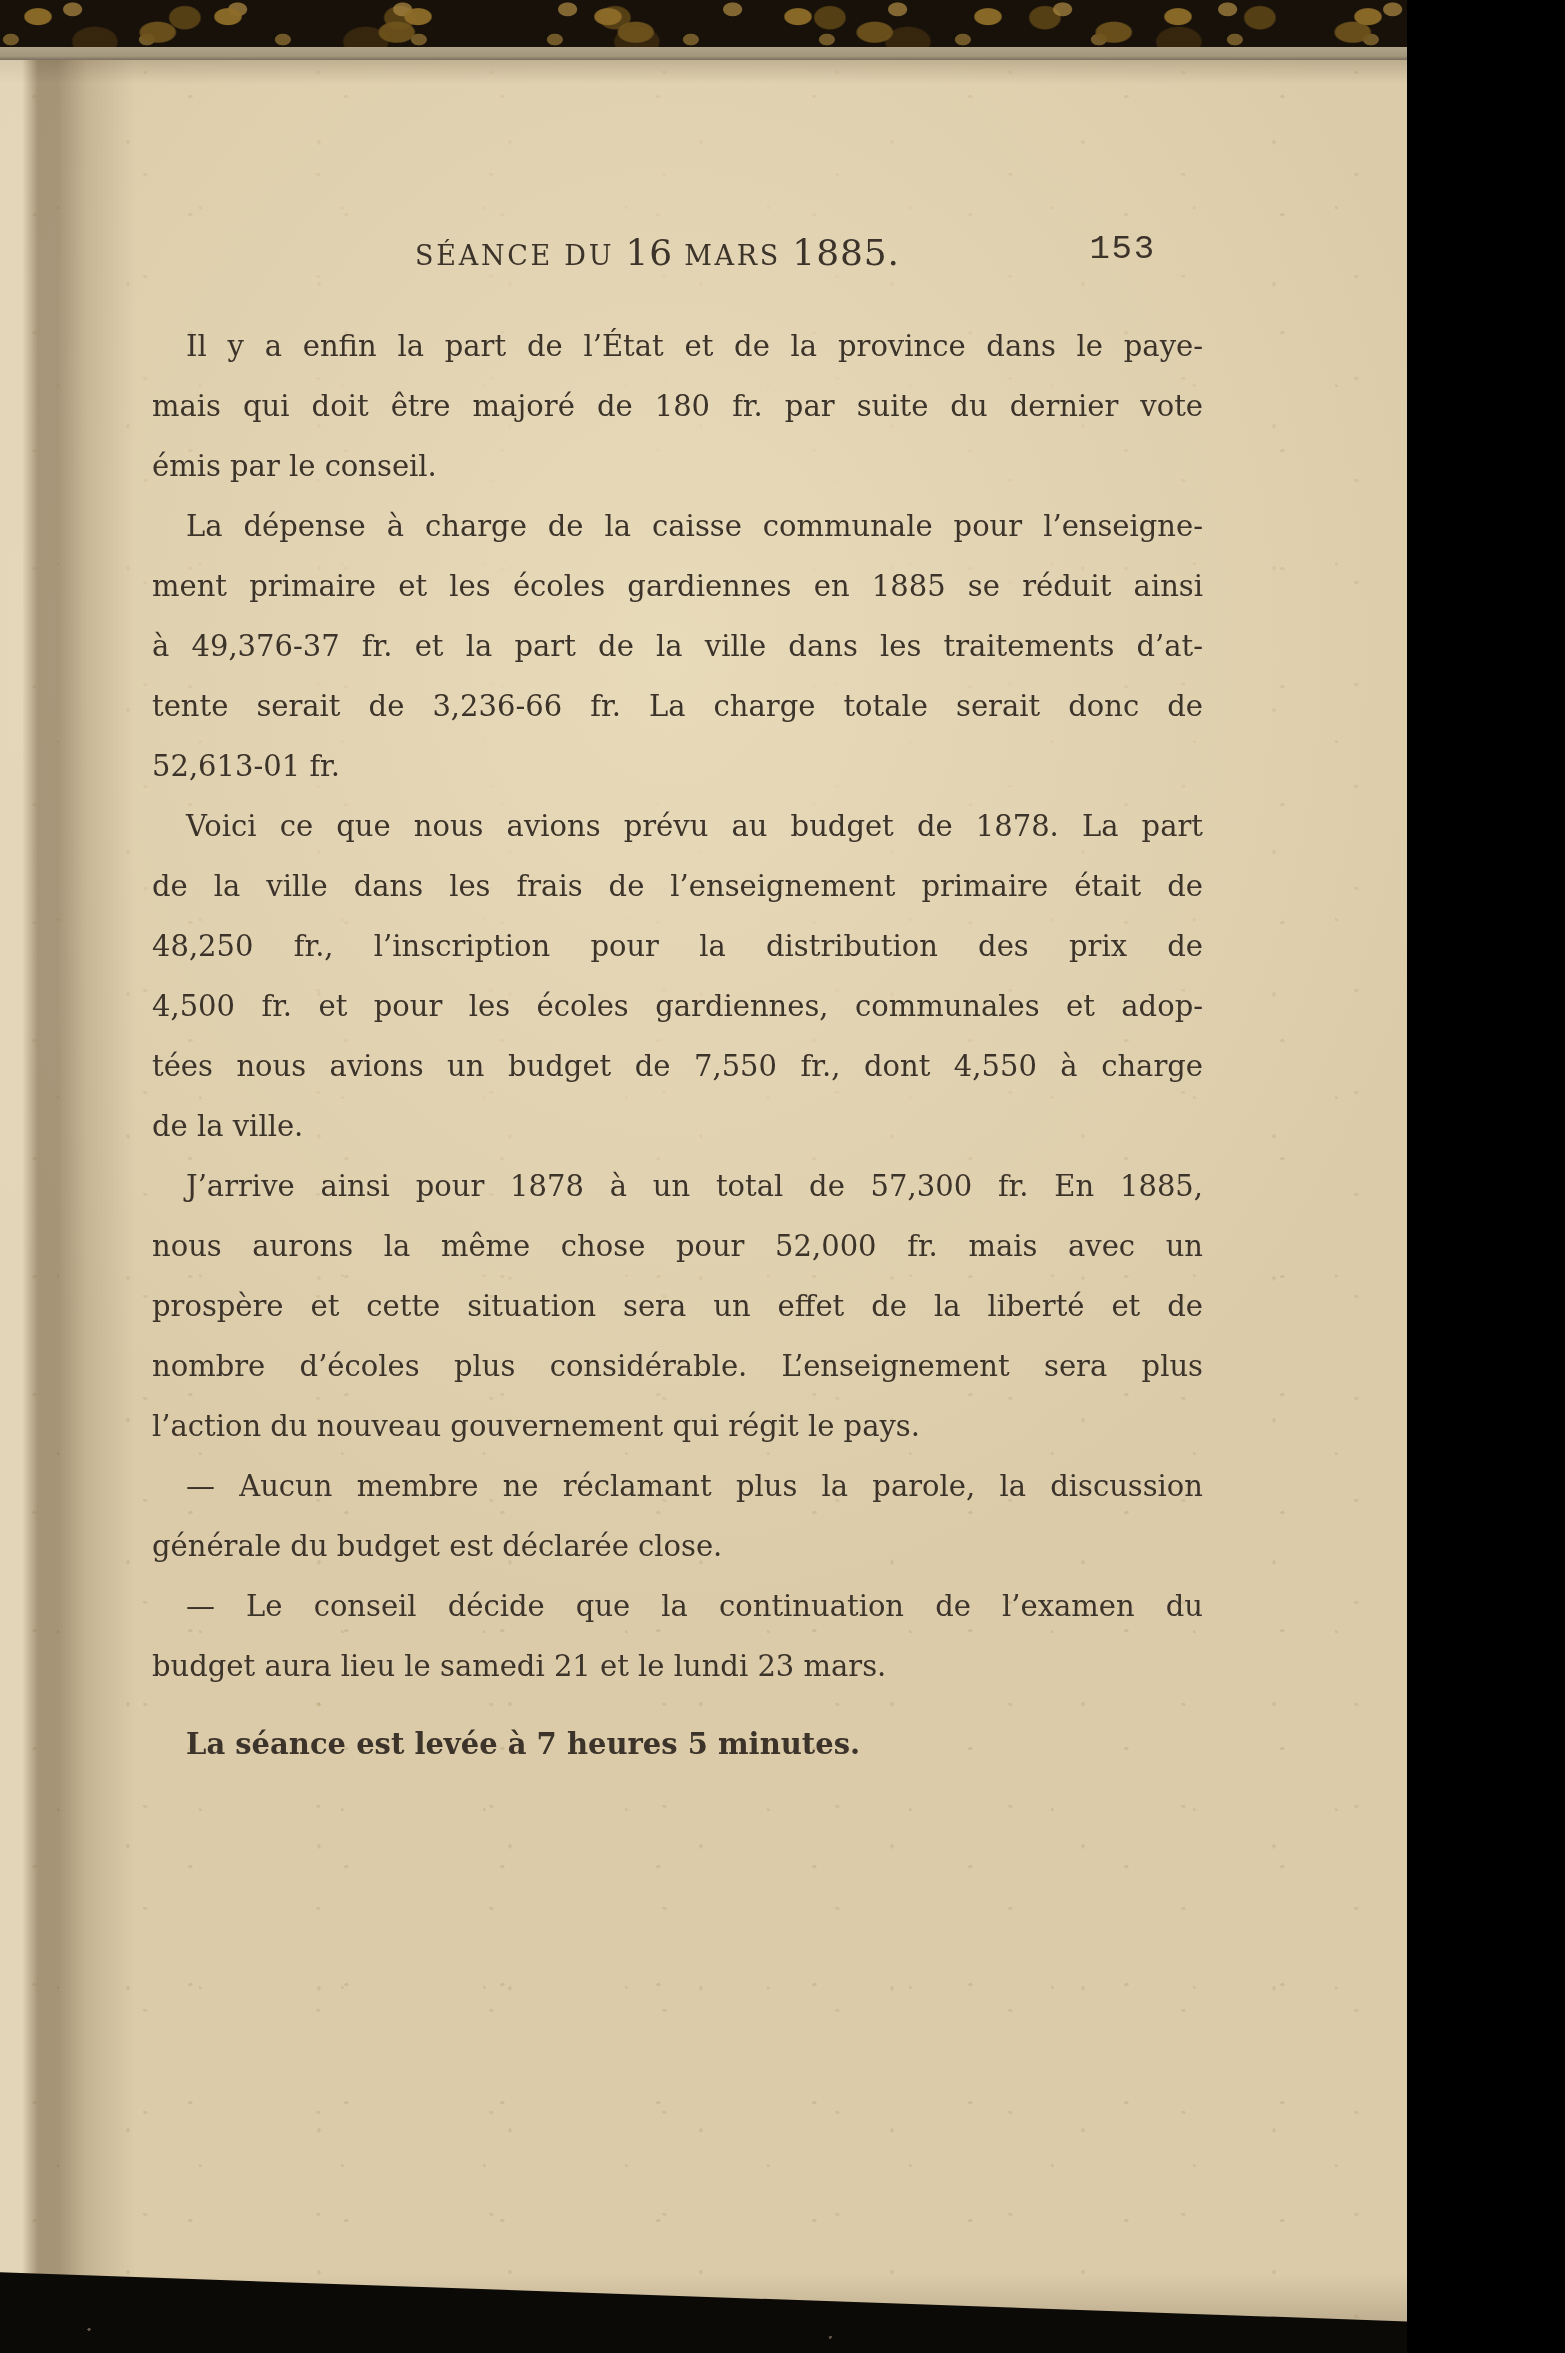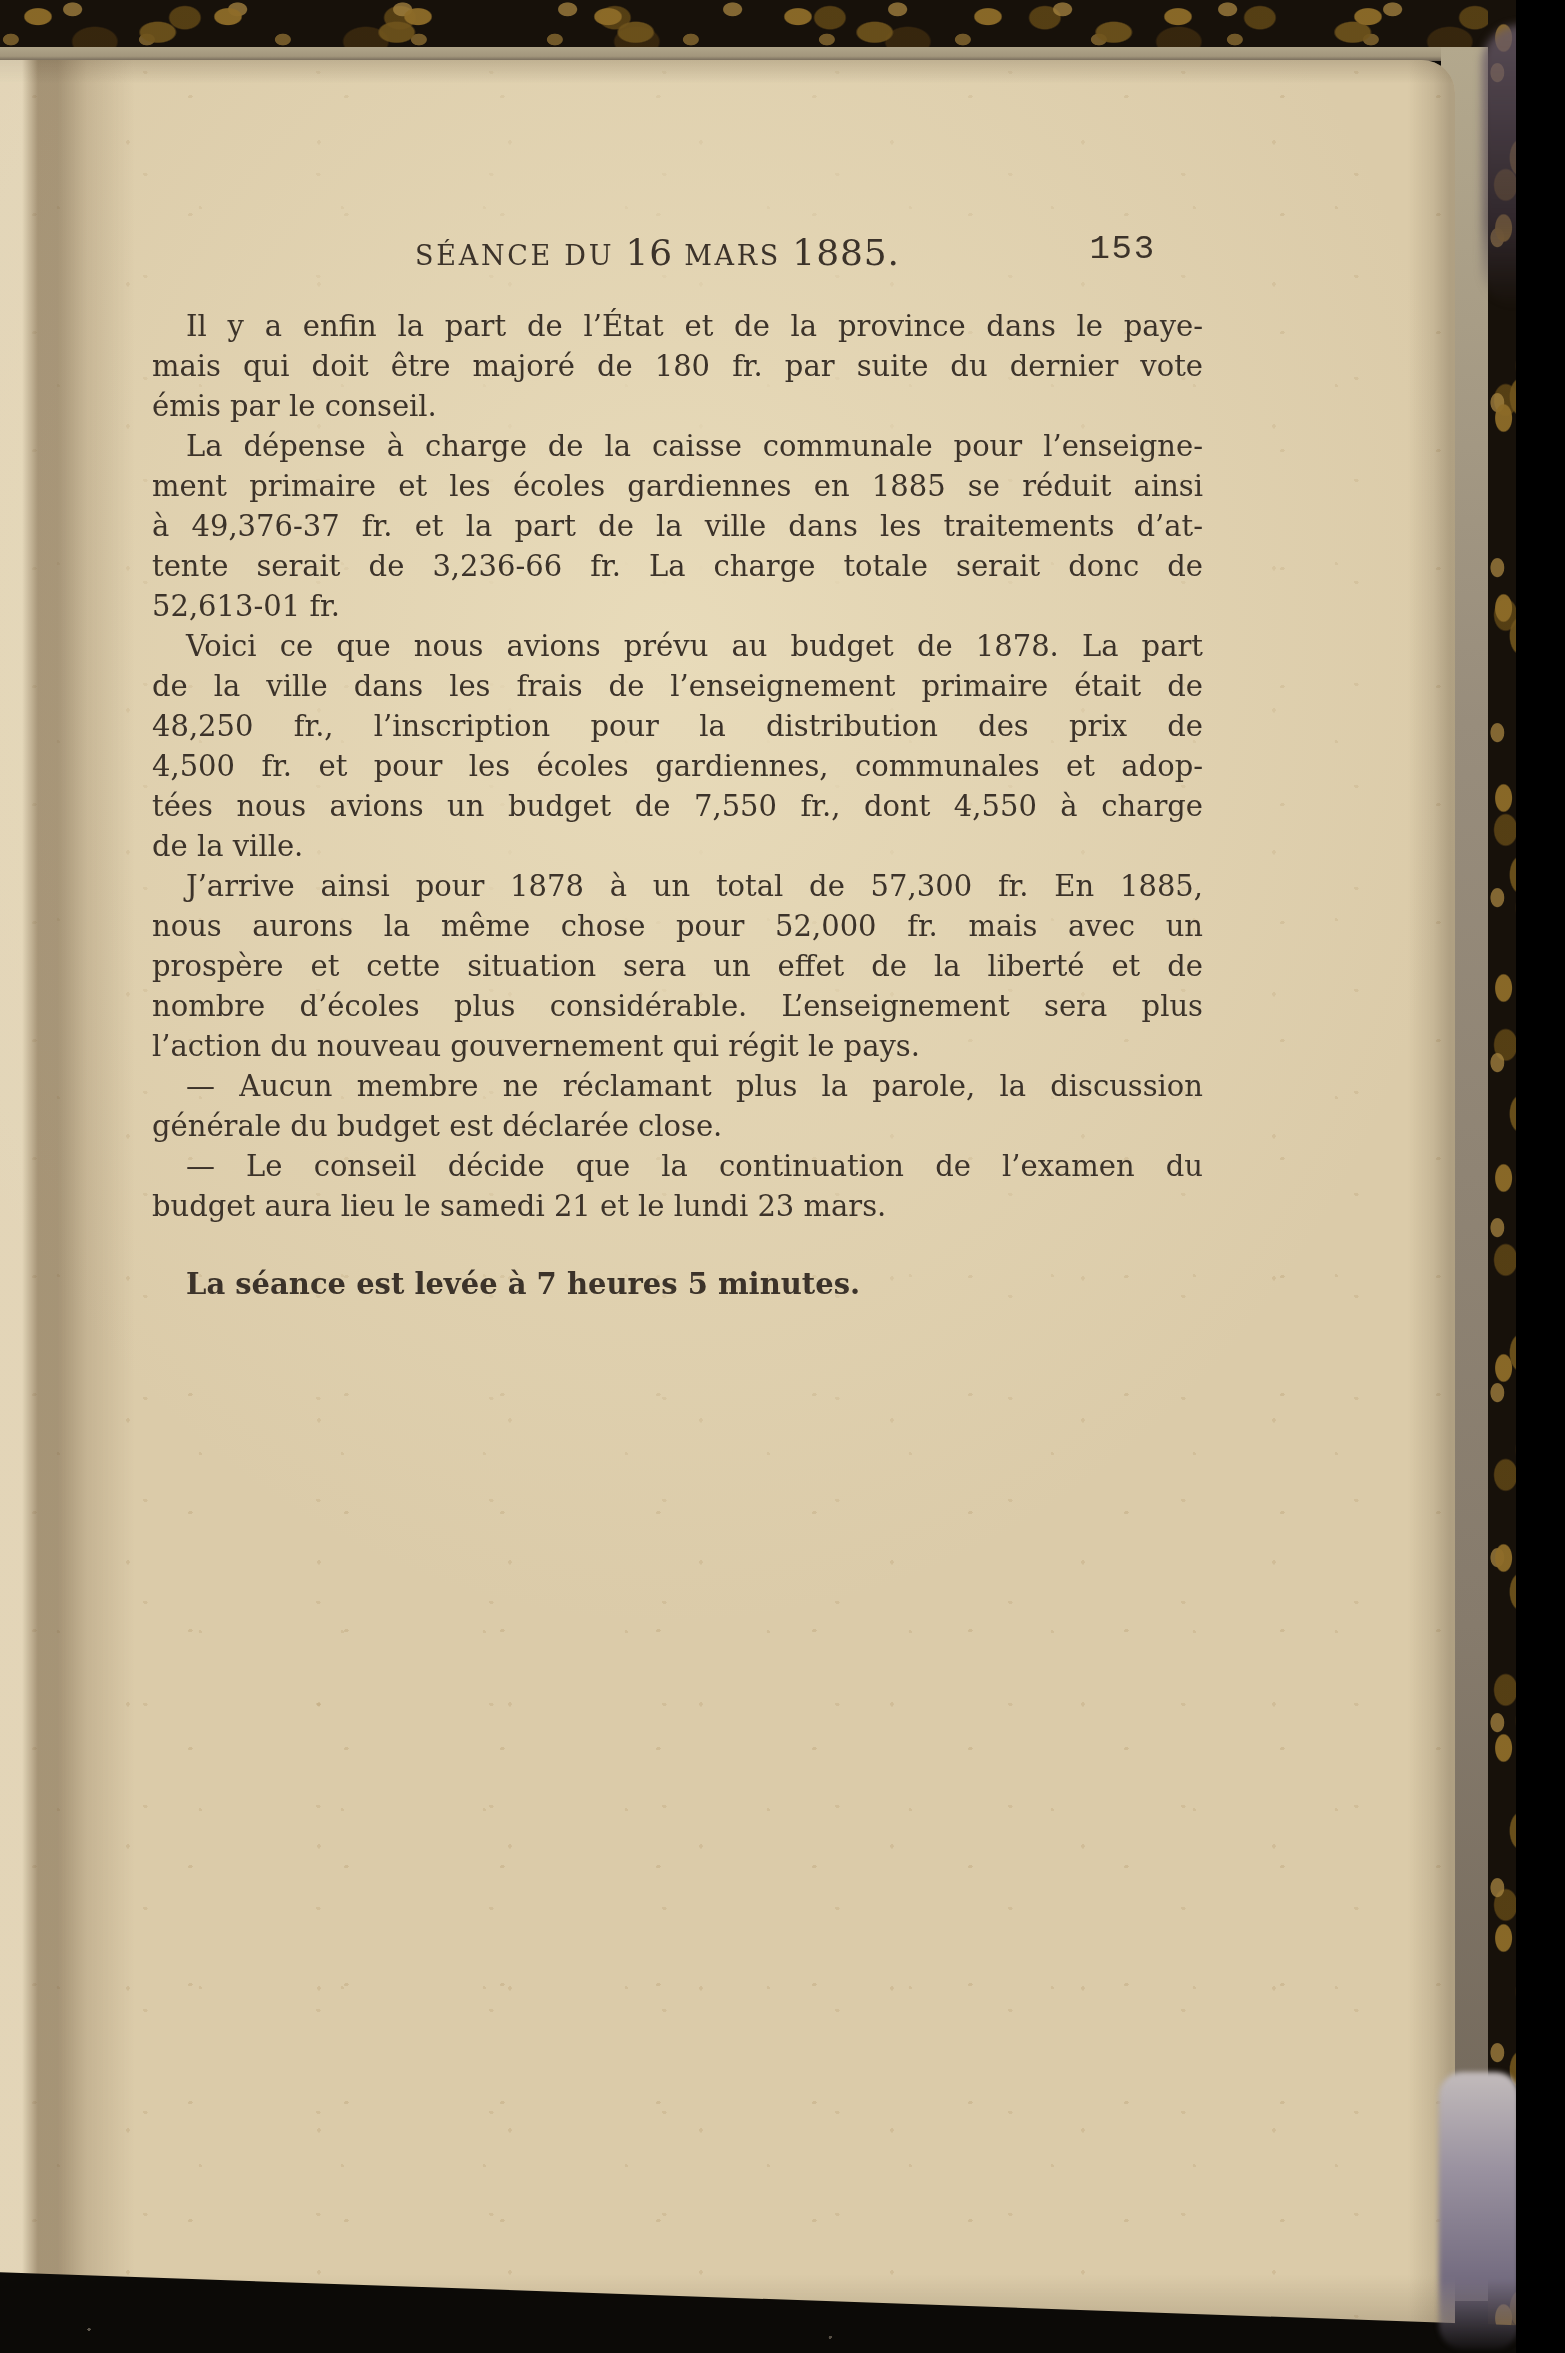--- a/index.html
+++ b/index.html
@@ -1,18 +1,18 @@
 <!DOCTYPE html>
 <html style="--paper: #dbcba9; --paper-light: #e8dbba; --ink: #3c332a; --cover-black: #0c0a07; --marble-base: #17110a; --marble-olive: #7c5e20; --stack-edge: #a2967d;font-size:14.5px"><head>
 <meta charset="utf-8">
 <style>
   html,body{margin:0;padding:0;background:#000;}
   .scene{
     position:relative;
-    width:1516px;height:2354px;
+    width:1407px;height:2354px;
     overflow:hidden;
     background:var(--cover-black,#0c0a07);
     font-family:"DejaVu Serif", serif;
   }
   
   .marble{
     background-color:var(--marble-base,#17110a);
     background-image:
       radial-gradient(23.5px 14.5px at 20% 32%, rgba(142,108,40,.95) 0 55%, transparent 62%),
       radial-gradient(31px 18px at 66% 62%, rgba(112,84,28,.9) 0 55%, transparent 62%),
@@ -100,21 +100,21 @@
   .page-number{
     position:absolute;right:47px;top:-1.8px;
     font-size:34px;color:var(--ink,#3c332a);letter-spacing:1.8px;font-family:Liberation Mono, monospace;
   }
   .page-text{
     position:absolute;left:152px;top:246px;width:1051px;
     font-size:29px;line-height:40px;color:var(--ink,#3c332a);
   }
   .para{margin:0;}
   .para.closing{margin-top:38px;font-weight:bold;}
-  .ln{text-align:justify;text-align-last:justify;}
+  .ln{text-align:justify;text-align-last:justify;margin-top:20px;}
   .ln.first{text-indent:34px;}
   .ln.last{text-align-last:auto;}
 </style>
 </head>
 <body>
 
 <div class="scene">
 
   <div class="stack-top"></div>
   <div class="stack-right"></div>

